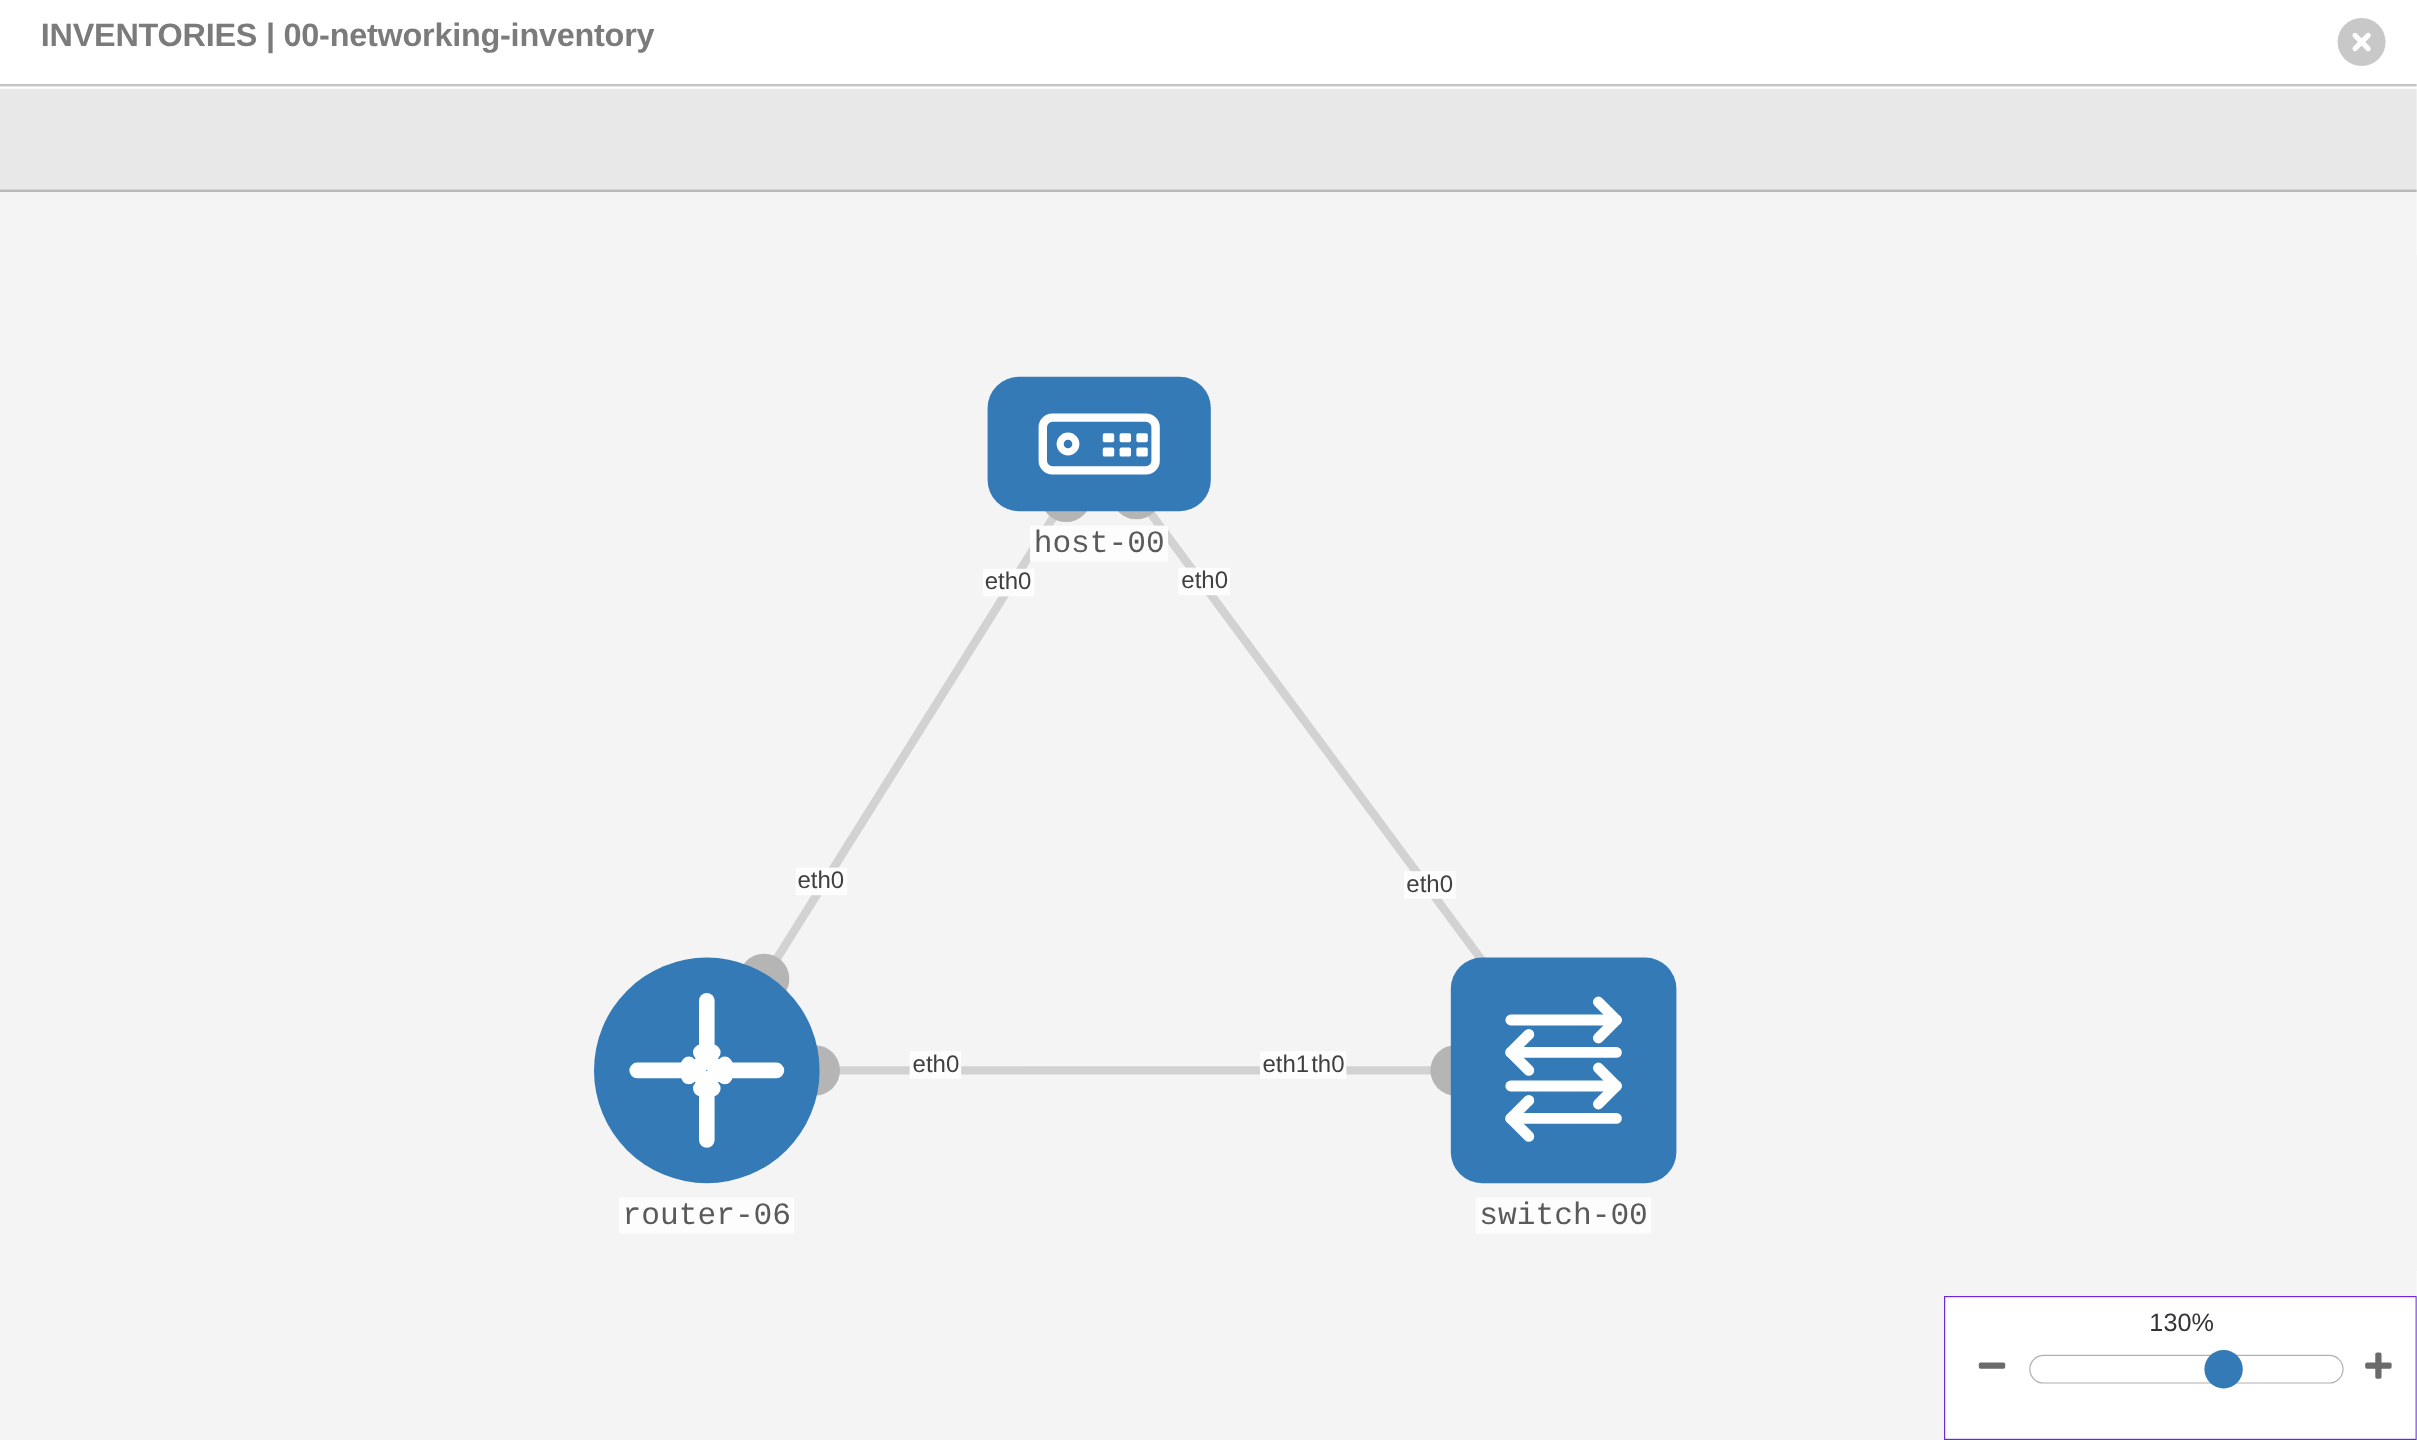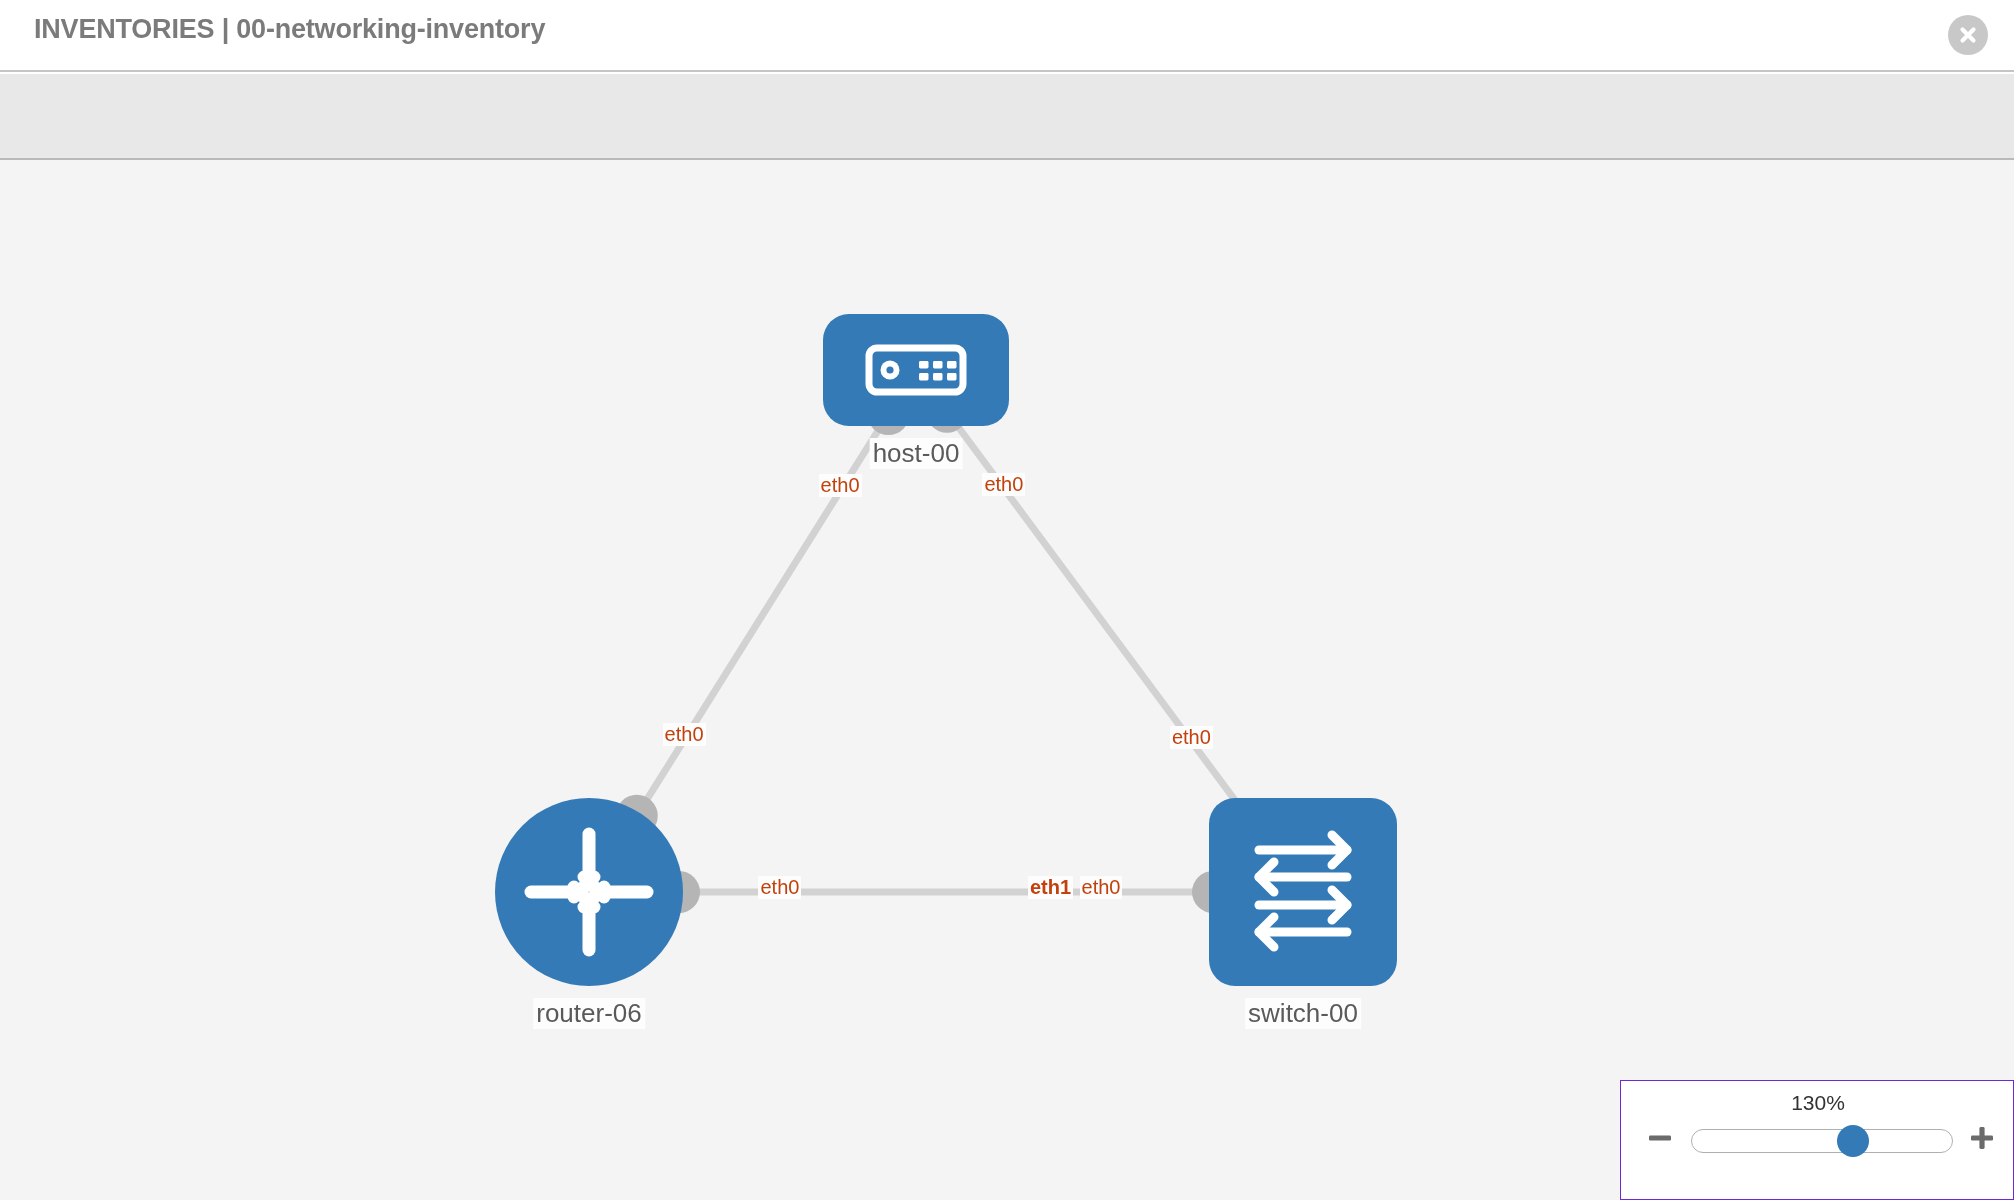--- a/index.html
+++ b/index.html
@@ -87,24 +87,25 @@
   }
   #topo-svg { position: absolute; left: 0; top: 0; }
 
   .node-label {
     position: absolute;
     font-size: 26px; color: #5a5a5a;
     background: #fdfdfd;
     padding: 0 3px;
     white-space: nowrap;
     transform: translateX(-50%);
+    font-family: Liberation Mono, monospace;
   }
   .iface-label {
     position: absolute;
-    font-size: 20px; color: #c2410c;
+    font-size: 20px; color: #404040;
     background: #fdfdfd;
     padding: 0 2px;
     white-space: nowrap;
   }
 
   
   .zoom-panel {
     position: absolute; left: 1620px; top: 1080px;
     width: 394px; height: 120px;
     background: #ffffff;
@@ -239,21 +240,21 @@
           </g>
         </g>
     </svg>
     <div id="labels-layer">
         <div class="iface-label" style="left: 818.588px; top: 314.383px;">eth0</div>
         <div class="iface-label" style="left: 662.586px; top: 563.414px;">eth0</div>
         <div class="iface-label" style="left: 982.431px; top: 313.279px;">eth0</div>
         <div class="iface-label" style="left: 1169.94px; top: 566.195px;">eth0</div>
         <div class="iface-label" style="left: 758.46px; top: 716px;">eth0</div>
         <div class="iface-label" style="left: 1079.54px; top: 716px;">eth0</div>
-        <div class="iface-label" style="left: 1028px; top: 716px; font-weight: bold;">eth1</div>
+        <div class="iface-label" style="left: 1050px; top: 716px;">eth1</div>
         <div class="node-label" style="left: 916px; top: 278px;">host-00</div>
         <div class="node-label" style="left: 589px; top: 838px;">router-06</div>
         <div class="node-label" style="left: 1303px; top: 838px;">switch-00</div>
       </div>
   </div>
 
   <div class="zoom-panel">
     <div class="zoom-value">130%</div>
     <div class="zoom-minus">
       <span>

